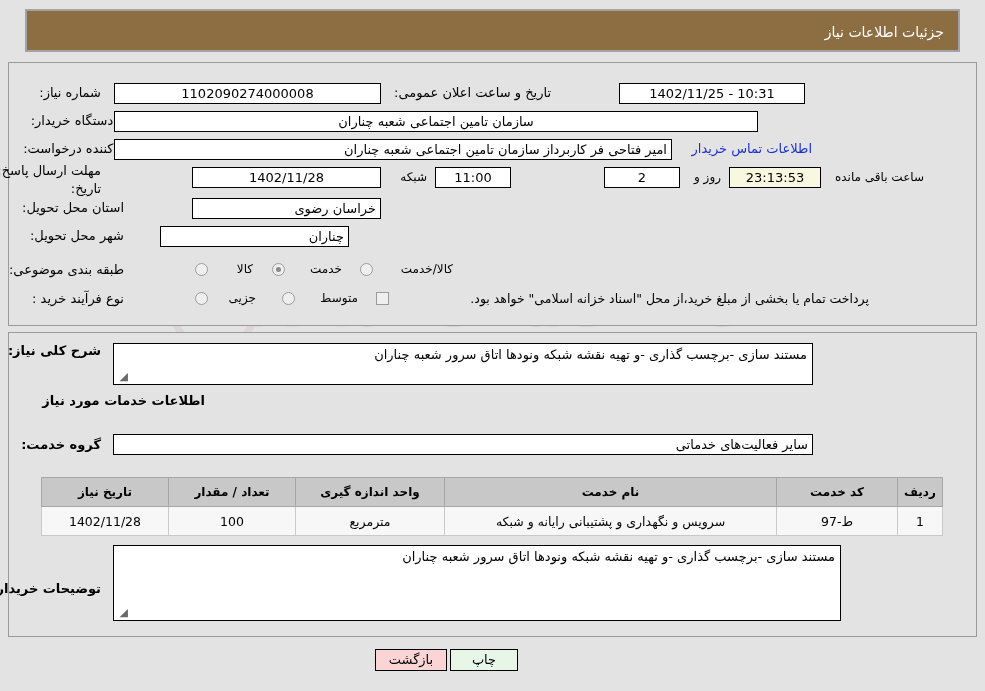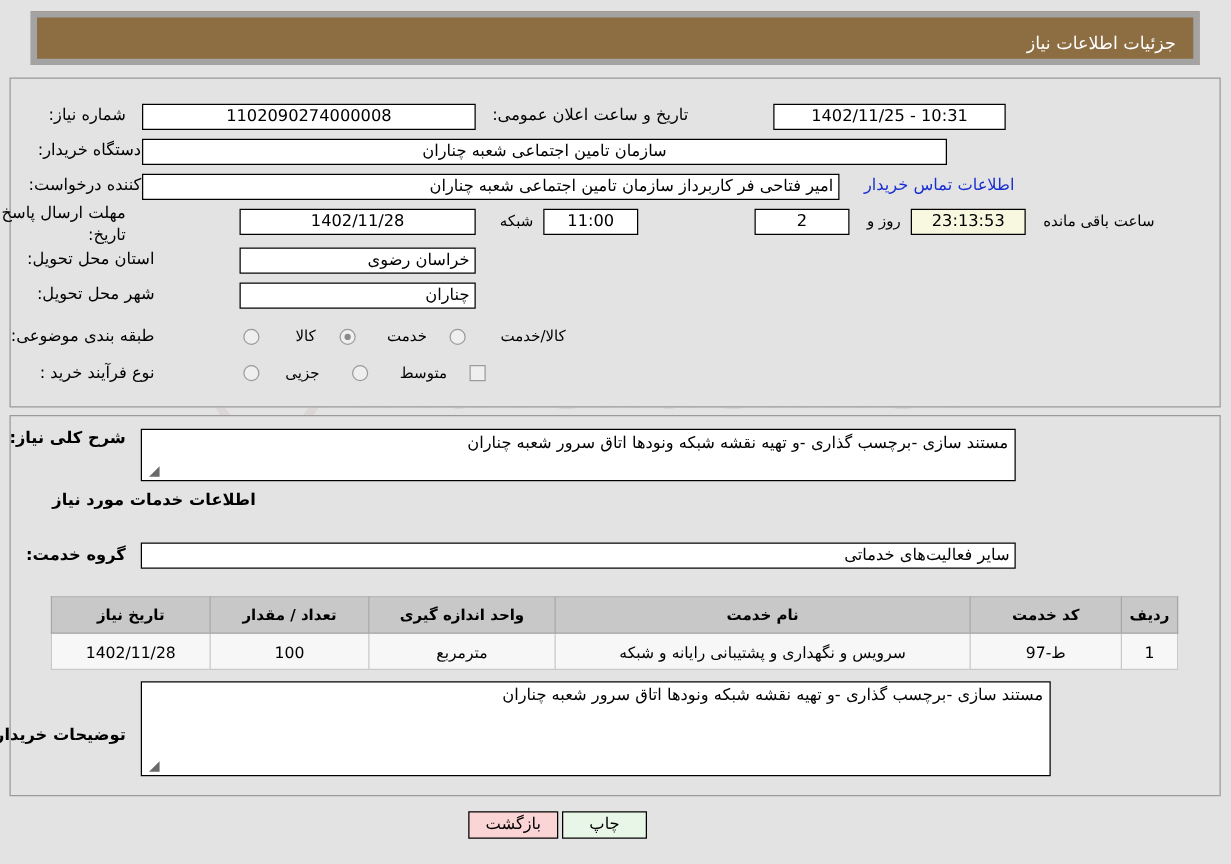--- a/index.html
+++ b/index.html
@@ -58,21 +58,21 @@
     color: #c07b86;
     direction: ltr;
   }
 
   
   .title-bar {
     position: absolute;
     right: 25px; top: 9px;
     width: 935px; height: 43px;
     background: #8d6d42;
-    border: 5px solid #a3a3a3;
+    border: 2px solid #a3a3a3;
     box-sizing: border-box;
     z-index: 10;
   }
   .title-bar .t {
     position: absolute;
     right: 14px; top: 13px;
     color: #ffffff;
     font-size: 14px;
   }
 
@@ -275,21 +275,21 @@
 
   <div class="fld" style="right:305px; top:167px; width:76px;">2</div>
   <div class="mini" style="right:264px; top:170px;">روز و</div>
   <div class="fld fld-yellow" style="right:164px; top:167px; width:92px;">23:13:53</div>
   <div class="mini" style="right:61px; top:170px;">ساعت باقی مانده</div>
 
   <div class="lbl" style="right:861px; top:200px;">استان محل تحویل:</div>
   <div class="fld rtl-start" style="right:604px; top:198px; width:189px;">خراسان رضوی</div>
 
   <div class="lbl" style="right:861px; top:228px;">شهر محل تحویل:</div>
-  <div class="fld rtl-start" style="right:604px; top:226px; width:189px;">چناران</div>
+  <div class="fld rtl-start" style="right:636px; top:226px; width:189px;">چناران</div>
 
   <div class="lbl" style="right:861px; top:262px;">طبقه بندی موضوعی:</div>
 
   <div class="radio" style="right:777px; top:263px;"></div>
   <div class="mini" style="right:732px; top:262px;">کالا</div>
 
   <div class="radio on" style="right:700px; top:263px;"></div>
   <div class="mini" style="right:643px; top:262px;">خدمت</div>
 
   <div class="radio" style="right:612px; top:263px;"></div>
@@ -297,20 +297,21 @@
 
   <div class="lbl" style="right:861px; top:291px;">نوع فرآیند خرید :</div>
 
   <div class="radio" style="right:777px; top:292px;"></div>
   <div class="mini" style="right:729px; top:291px;">جزیی</div>
 
   <div class="radio" style="right:690px; top:292px;"></div>
   <div class="mini" style="right:627px; top:291px;">متوسط</div>
 
   <div class="chk" style="right:596px; top:292px;"></div>
+  <div class="mini" style="right:116px; top:291px; font-size:12.5px;">پرداخت تمام یا بخشی از مبلغ خرید،از محل "اسناد خزانه اسلامی" خواهد بود.</div>
 
   <div class="box box-mid"></div>
 
   <div class="lbl lbl-b" style="right:884px; top:343px;">شرح کلی نیاز:</div>
   <div class="ta" style="right:172px; top:343px; width:700px; height:42px;">
     <span>مستند سازی -برچسب گذاری -و تهیه نقشه شبکه ونودها اتاق سرور  شعبه چناران</span>
     <span class="grip">◢</span>
   </div>
 
   <div class="sec-title" style="right:780px; top:393px;">اطلاعات خدمات مورد نیاز</div>

